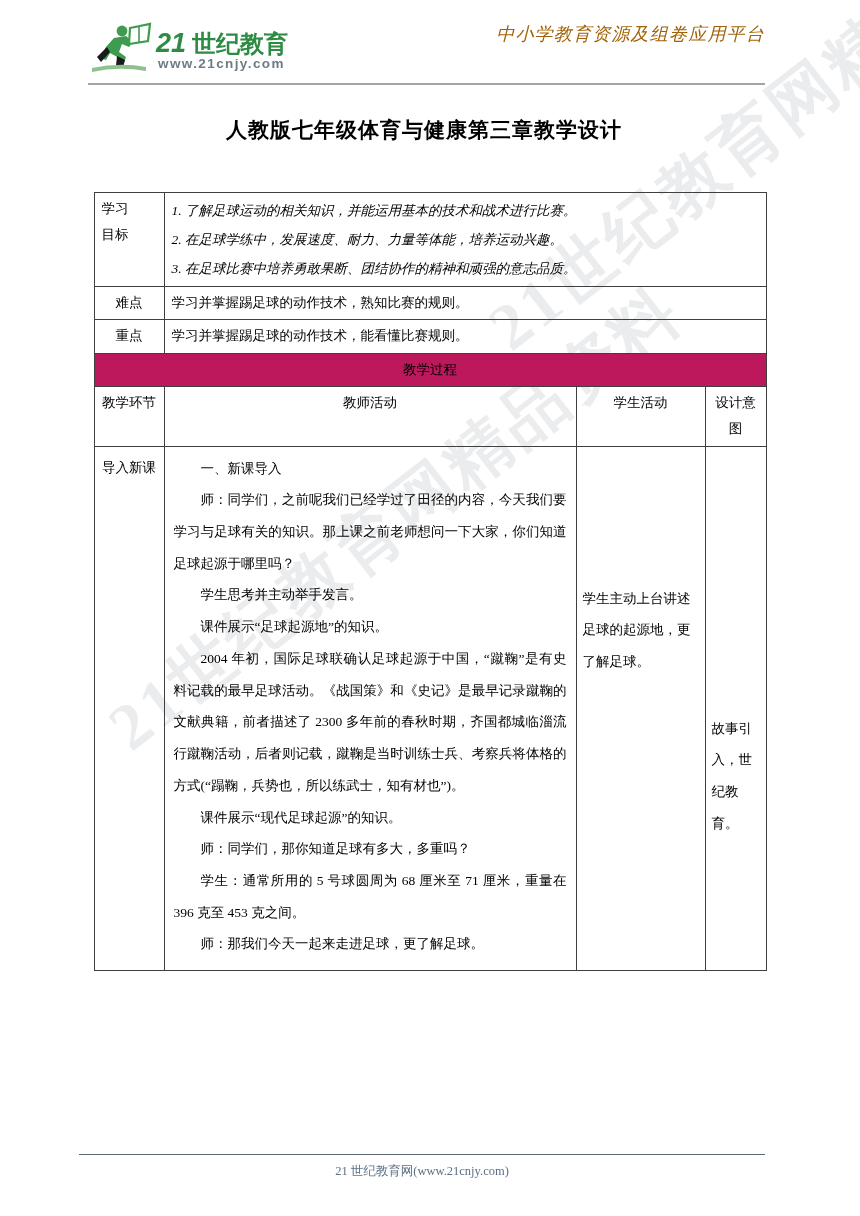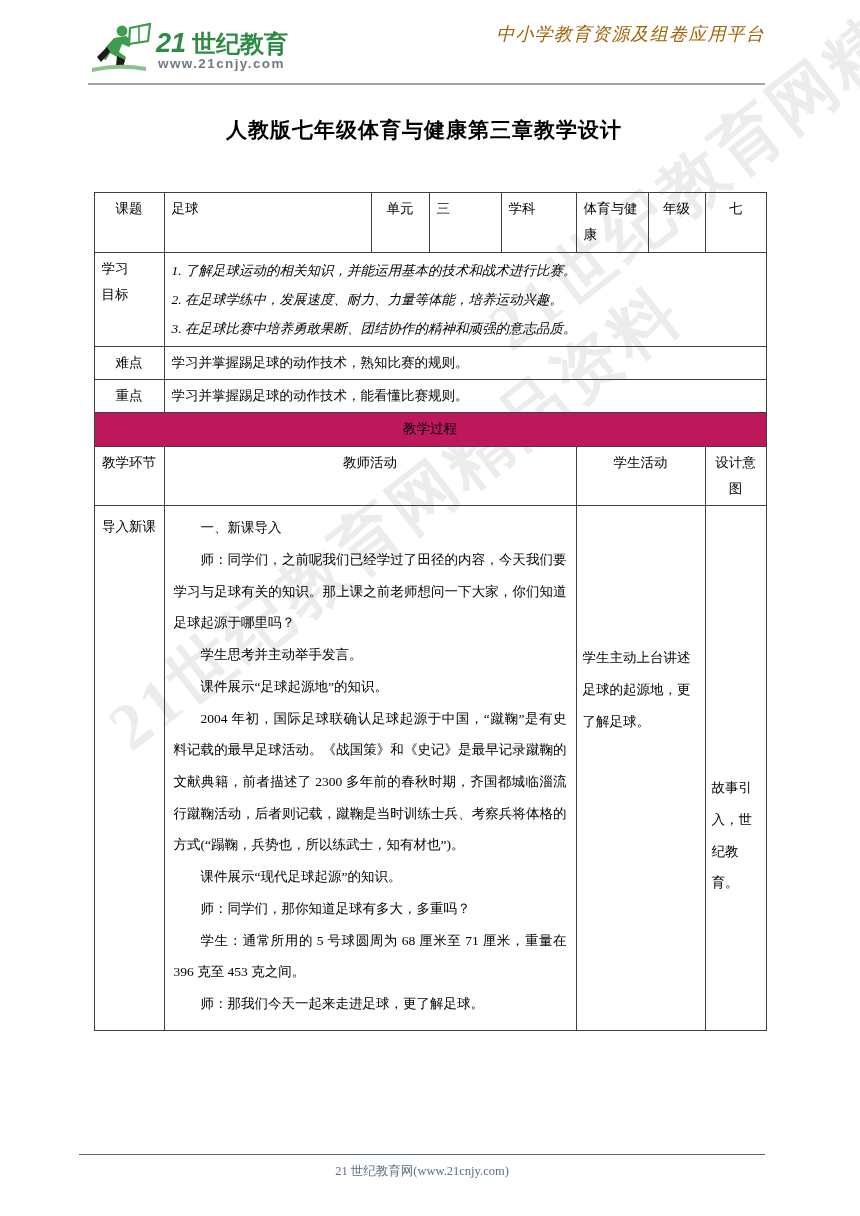--- a/index.html
+++ b/index.html
@@ -184,30 +184,20 @@
     <col style="width:207px">
     <col style="width:58px">
     <col style="width:72px">
     <col style="width:75px">
     <col style="width:72px">
     <col style="width:57px">
     <col style="width:61px">
   </colgroup>
   <tbody>
 
-    <tr>
-      <td class="center">课题</td>
-      <td class="middle">足球</td>
-      <td class="center">单元</td>
-      <td class="middle">三</td>
-      <td class="middle">学科</td>
-      <td class="middle">体育与健康</td>
-      <td class="center">年级</td>
-      <td class="center">七</td>
-    </tr>
 
     <tr>
       <td class="label-cell">
         <div>学习</div>
         <div>目标</div>
       </td>
       <td colspan="7">
         <div class="obj-line">1. 了解足球运动的相关知识，并能运用基本的技术和战术进行比赛。</div>
         <div class="obj-line">2. 在足球学练中，发展速度、耐力、力量等体能，培养运动兴趣。</div>
         <div class="obj-line">3. 在足球比赛中培养勇敢果断、团结协作的精神和顽强的意志品质。</div>

